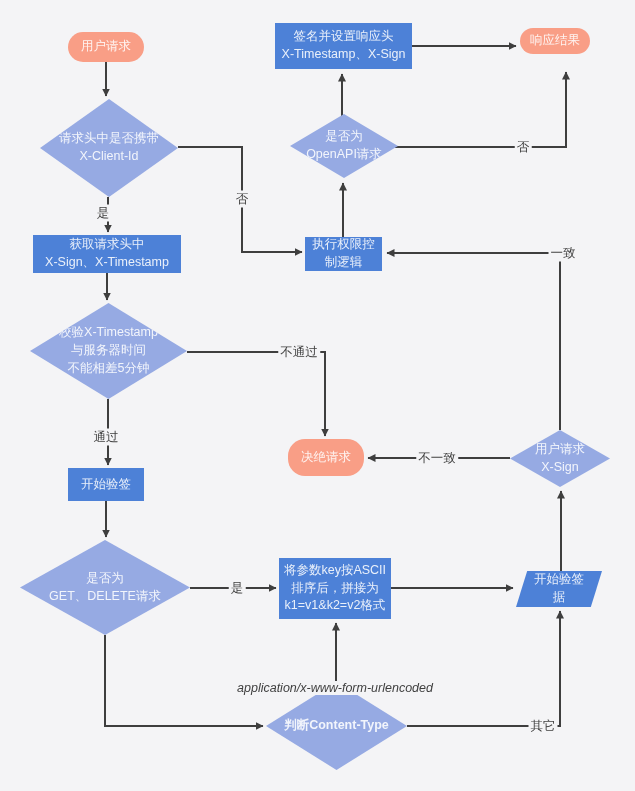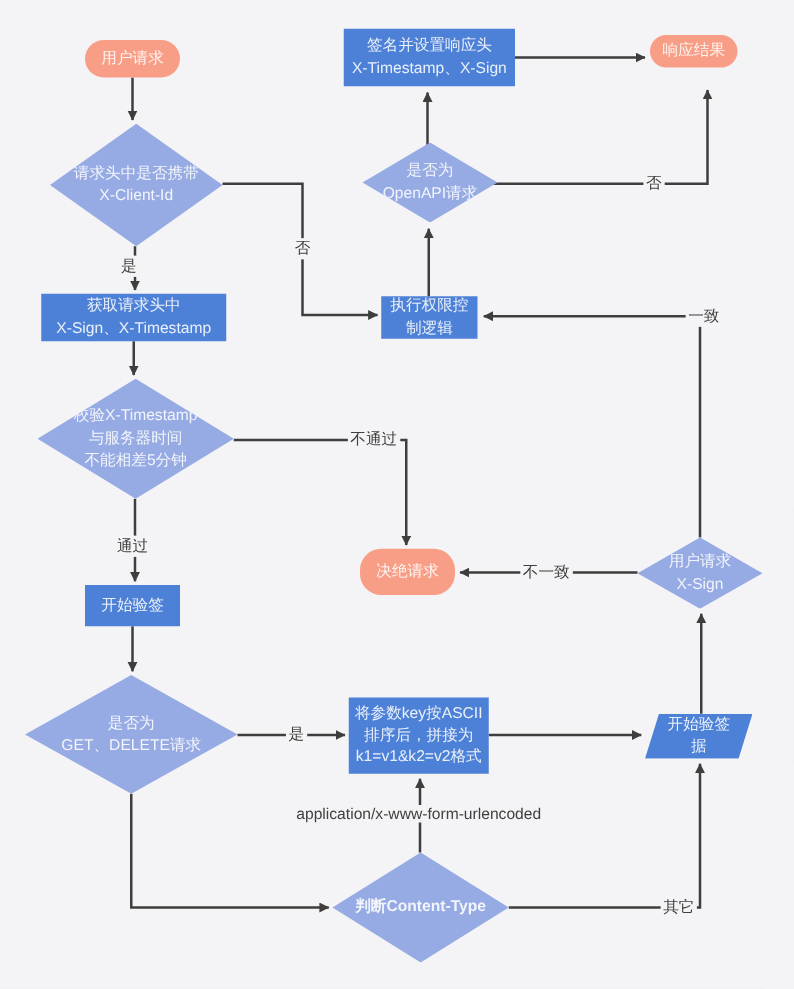--- a/index.html
+++ b/index.html
@@ -135,19 +135,19 @@
   <div class="edge-label" style="left:106px;top:437px;">通过</div>
 
   <div class="edge-label" style="left:299px;top:352px;">不通过</div>
 
   <div class="edge-label" style="left:437px;top:458px;">不一致</div>
 
   <div class="edge-label" style="left:563px;top:253px;">一致</div>
 
   <div class="edge-label" style="left:237px;top:588px;">是</div>
 
-  <div class="edge-label" style="left:335px;top:651px;">application/x-www-form-urlencoded</div>
+  <div class="edge-label" style="left:335px;top:688px;font-style:italic;">application/x-www-form-urlencoded</div>
 
   <div class="edge-label" style="left:543px;top:726px;">其它</div>
 
   <div class="edge-label" style="left:523px;top:147px;">否</div>
 
 </div>
 
 </body></html>

